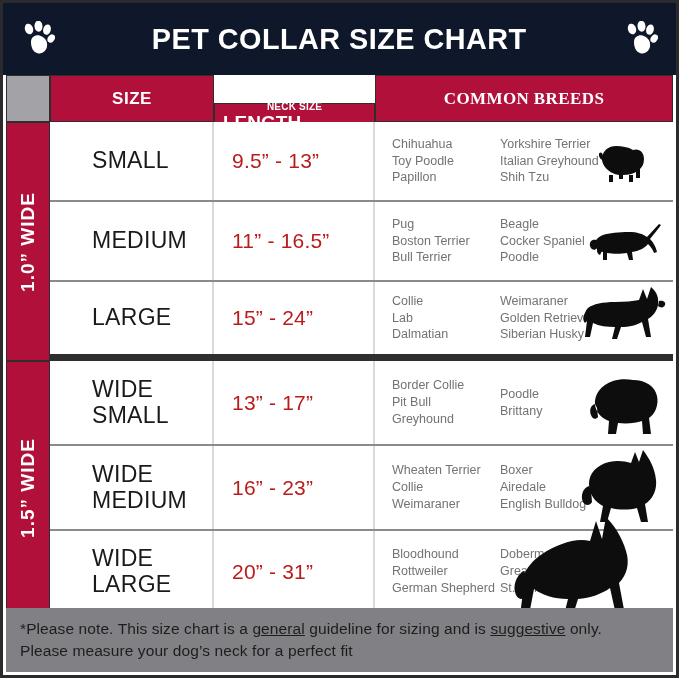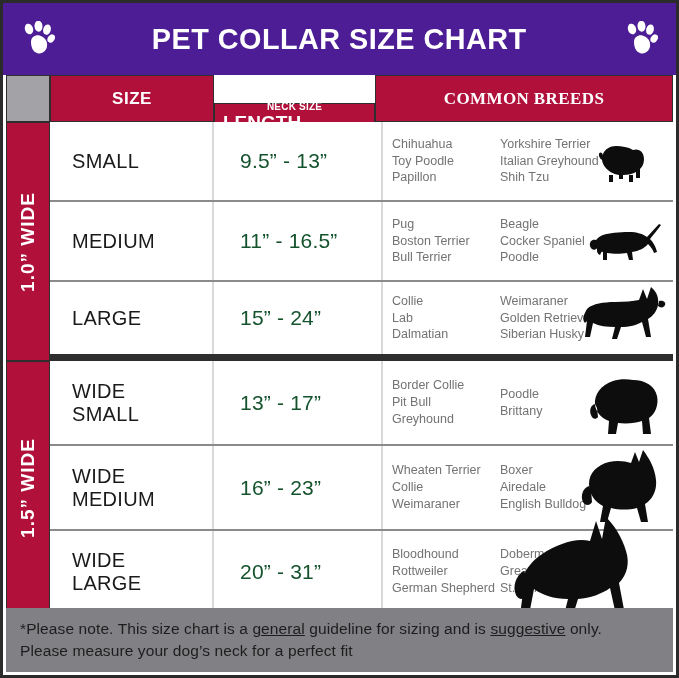--- a/index.html
+++ b/index.html
@@ -11,21 +11,21 @@
   #chart{
     position:relative;width:679px;height:678px;
     background:#ffffff;
     border:3px solid #2b2b2b;
     box-sizing:border-box;
   }
 
   
   .titlebar{
     position:absolute;left:0;top:0;width:100%;height:72px;
-    background:#4c1d95;
+    background:#0f172a;
     display:flex;align-items:center;justify-content:center;
     box-sizing:border-box;
   }
   .title-text{
     color:#ffffff;
     font-size:30px;
     font-weight:bold;
     letter-spacing:0.5px;
     text-align:center;
     transform:scaleX(0.96);
@@ -73,32 +73,32 @@
     background:#fff;
     box-sizing:border-box;
     border-bottom:2px solid #8b8b8b;
   }
   .row.thickbot{border-bottom:7px solid #2e2e2e;}
   .row.nobot{border-bottom:2px solid #8b8b8b;}
 
   .c-size{
     position:absolute;left:0;top:0;width:164px;height:100%;
     display:flex;flex-direction:column;align-items:center;justify-content:center;
-    font-size:20px;color:#1a1a1a;letter-spacing:.3px;line-height:1.12;
+    font-size:23px;color:#1a1a1a;letter-spacing:.3px;line-height:1.12;
     box-sizing:border-box;
     border-right:2px solid #d9d9d9;
+    padding-left:20px;
   }
   .c-size .ln{display:block;width:100%;text-align:left;padding-left:22px;box-sizing:border-box;}
   .c-len{
     position:absolute;left:164px;top:0;width:161px;height:100%;
     display:flex;align-items:center;
     padding-left:18px;box-sizing:border-box;
-    font-size:21px;color:#14532d;letter-spacing:.2px;
+    font-size:21px;color:#b91c1c;letter-spacing:.2px;
     border-right:2px solid #d9d9d9;
-    margin-left:8px;
   }
   .c-breeds{
     position:absolute;left:325px;top:0;right:0;height:100%;
     display:flex;align-items:center;
     padding-left:17px;box-sizing:border-box;
   }
   .bcol{
     font-size:12.5px;color:#737373;line-height:1.35;
     white-space:nowrap;
   }

